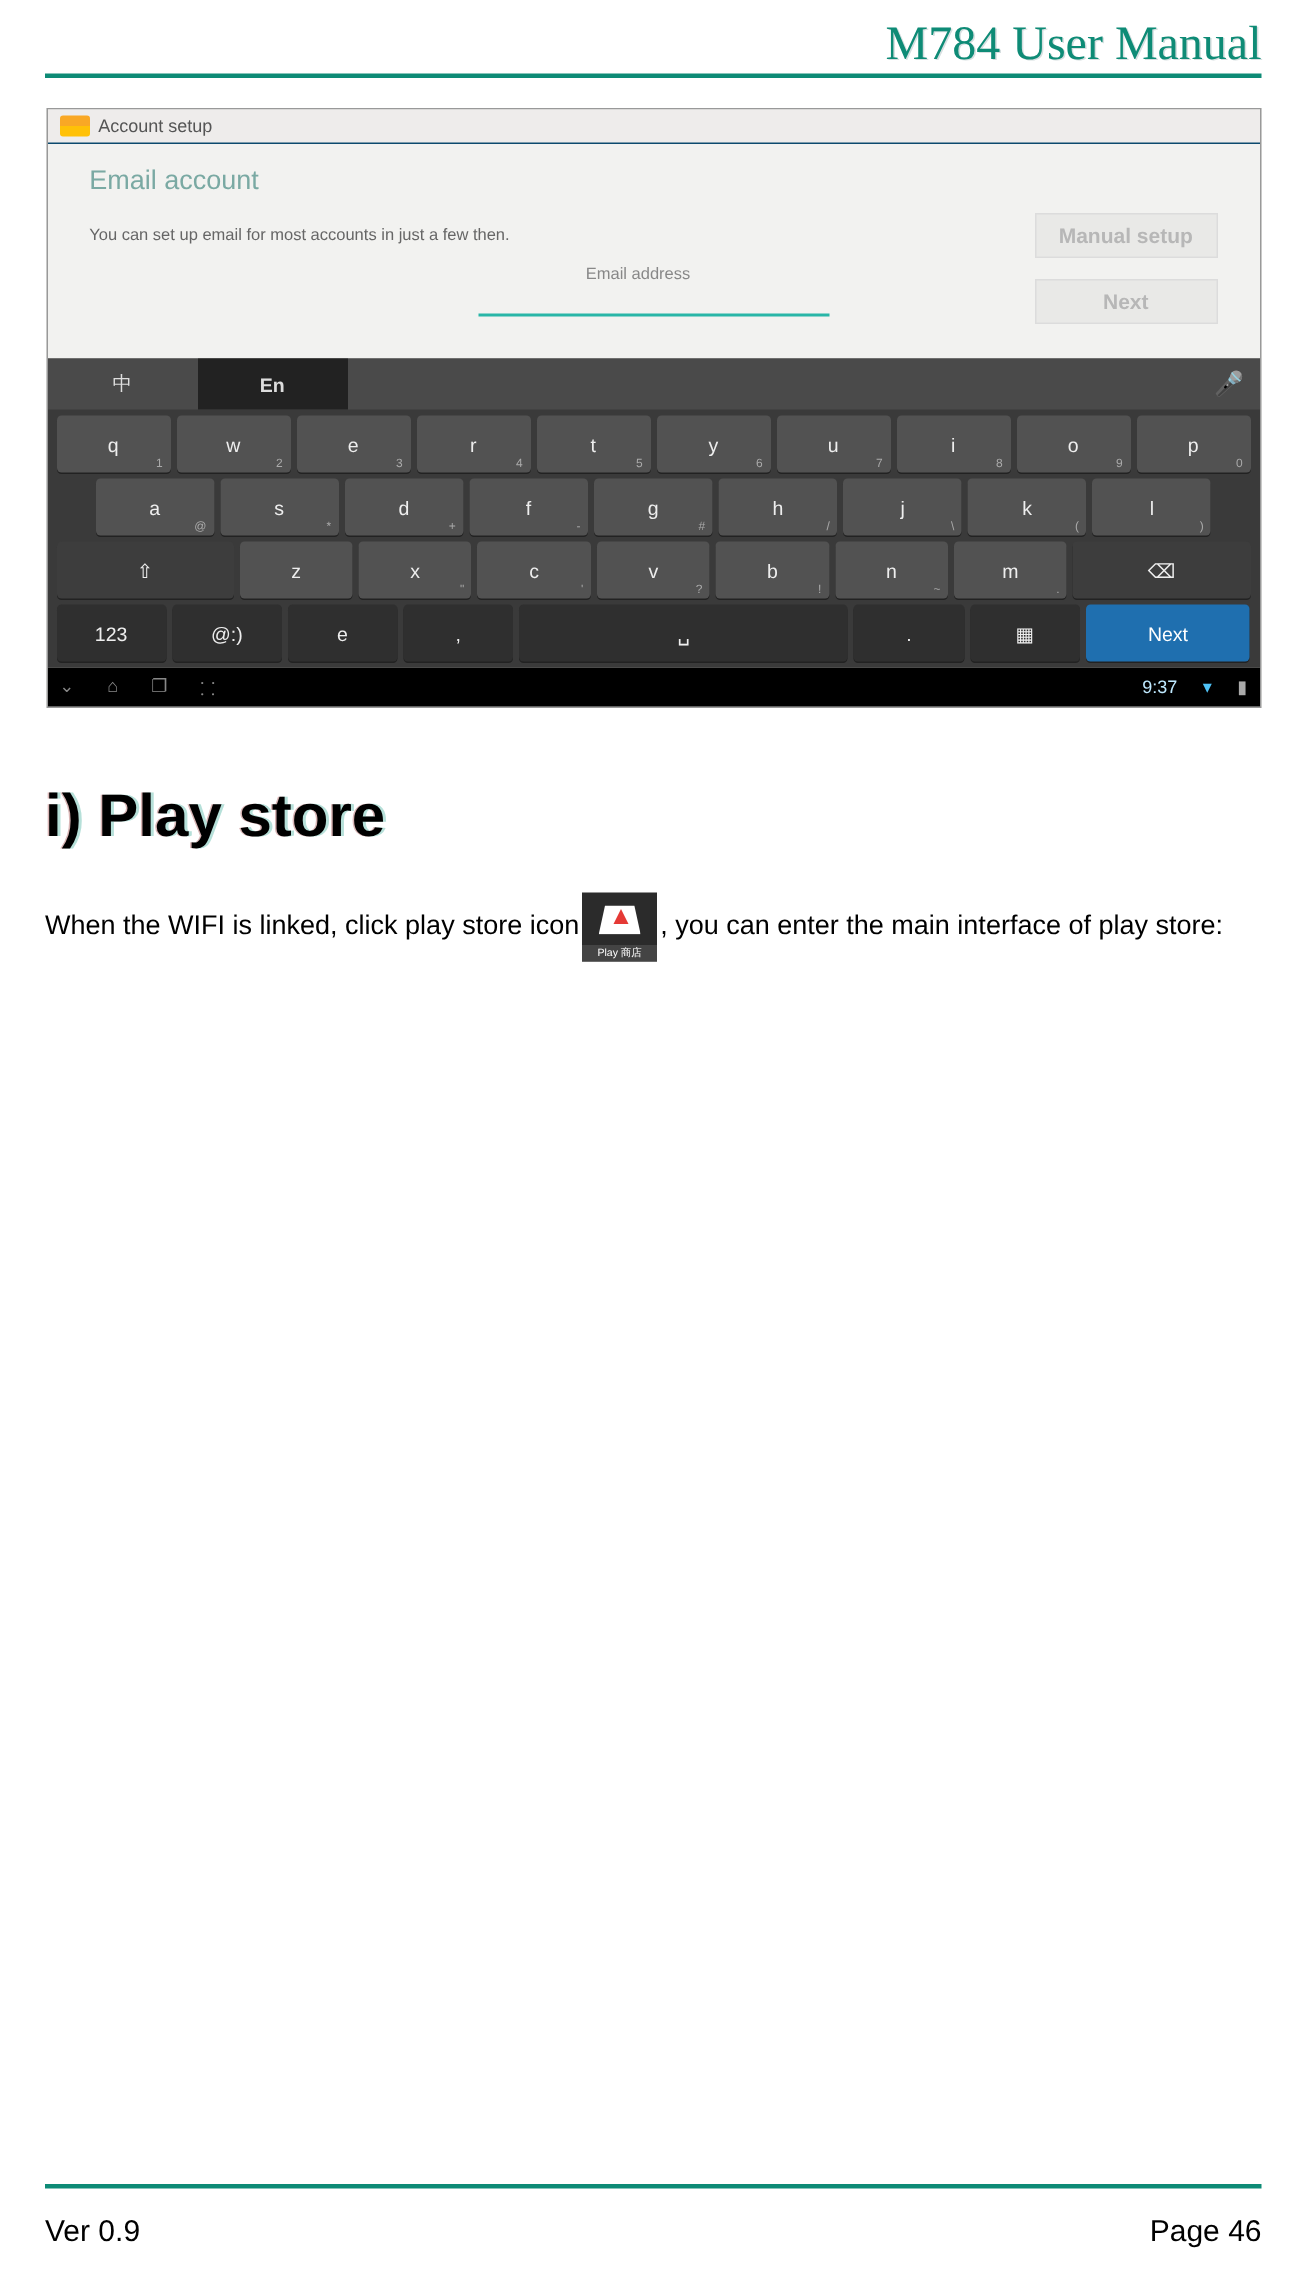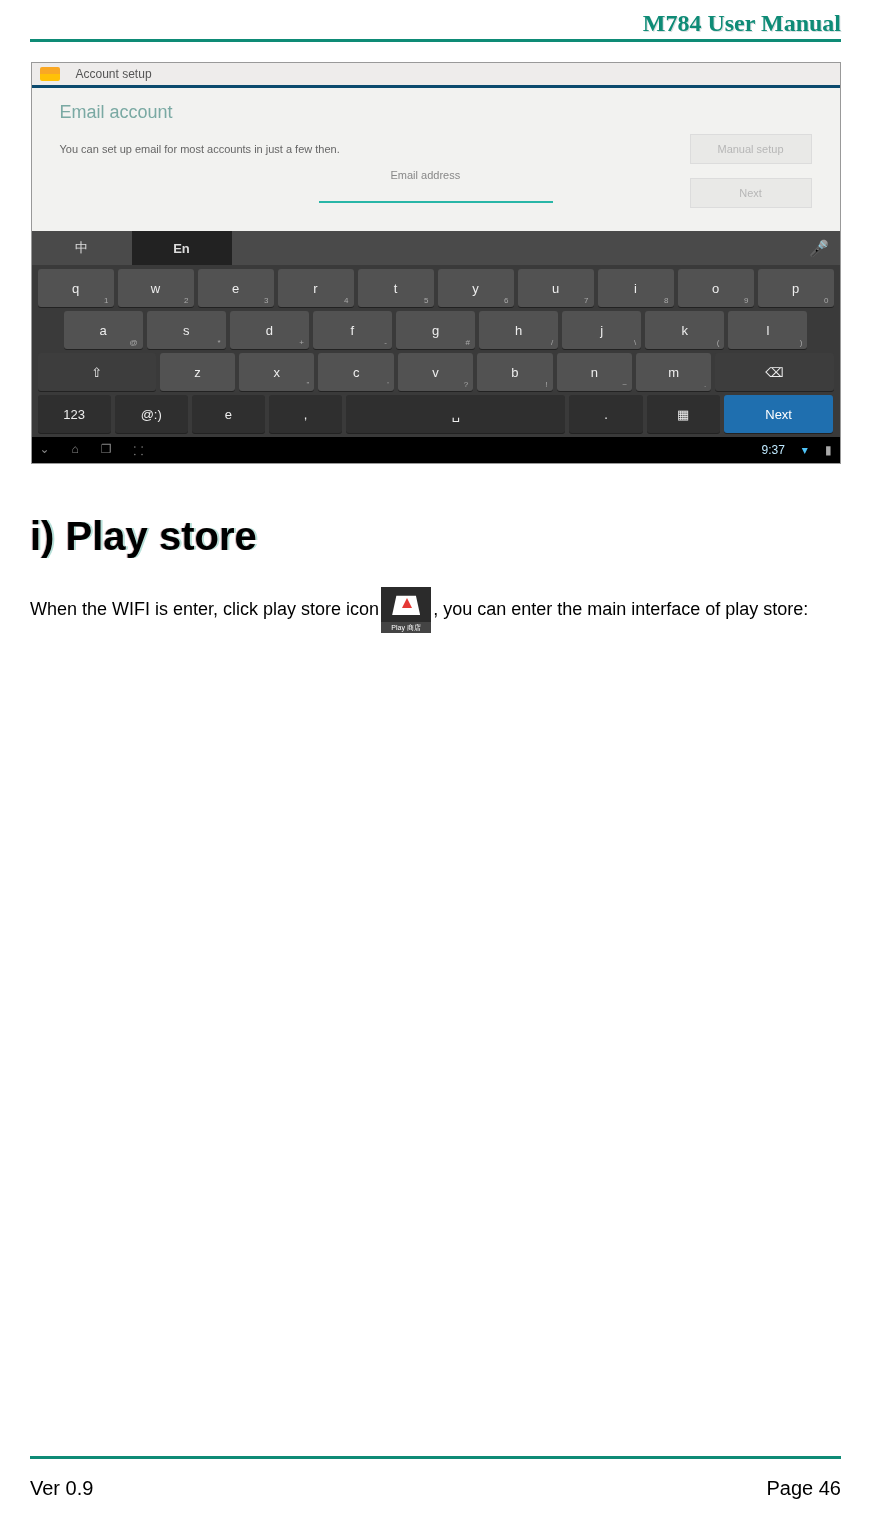--- a/index.html
+++ b/index.html
@@ -13,49 +13,49 @@
   .page {
     width: 871px;
     min-height: 1520px;
     padding: 10px 30px 20px 30px;
     box-sizing: border-box;
     position: relative;
   }
   .header-row {
     display: flex;
     justify-content: flex-end;
-    font-weight: bold;
+    font-weight: normal;
     color: #0e8b76;
     font-family: "Times New Roman", serif;
-    font-size: 24px;
+    font-size: 32px;
     text-shadow: 1px 1px 0 #d7dfe0;
   }
   .hr-teal {
     border: none;
     border-top: 3px solid #0e8b76;
     margin: 2px 0 20px 0;
   }
   .hr-teal.footer-rule { margin-top: 40px; margin-bottom: 6px; position:absolute; left:30px; right:30px; bottom:55px;}
   
   .screenshot {
     width: 810px;
     margin: 0 auto;
     background: #f2f2f0;
     border: 1px solid #999;
     box-sizing: border-box;
   }
   .acct-bar {
     background: #eeeceb;
-    border-bottom: 3px solid #0c4a6e;
+    border-bottom: 1px solid #0c4a6e;
     padding: 4px 8px;
     font-size: 12px;
     color: #555;
     display: flex;
     align-items: center;
-    gap: 16px;
+    gap: 6px;
   }
   .acct-bar .flag {
     width: 20px; height: 14px;
     background: linear-gradient(#f9a825 50%, #ffc107 50%);
     border-radius: 2px;
   }
   .setup-area {
     padding: 14px 28px 18px 28px;
     color: #666;
     position: relative;
@@ -65,21 +65,21 @@
   .field-row { display: flex; align-items: center; margin-bottom: 10px; flex-direction: column; }
   .field-label { width: 90px; font-size: 11px; color: #888; }
   .field-input {
     width: 230px; height: 18px; border: none; border-bottom: 1px solid #bbb;
     background: transparent; font-size: 12px;
   }
   .field-input.cyan { border-bottom: 2px solid #29b6a7; }
   .side-btns { position: absolute; right: 28px; top: 46px; display:flex; flex-direction:column; gap:14px;}
   .side-btn {
     width: 120px; height: 28px; background: #e9e9e7; border:1px solid #dcdcdc;
-    color:#b7b7b7; font-size:11px; display:flex; align-items:center; justify-content:center;
+    color:#b7b7b7; font-size:14px; display:flex; align-items:center; justify-content:center;font-weight:bold;
   }
   
   .kb { background:#3a3a3a; }
   .kb-tabs { display:flex; align-items:stretch; background:#4a4a4a; height:34px;}
   .kb-tab { width:100px; display:flex; align-items:center; justify-content:center; color:#ddd; font-size:13px;}
   .kb-tab.active { background:#222; font-weight:bold;}
   .kb-mic { margin-left:auto; width:40px; color:#ddd; display:flex; align-items:center; justify-content:center;}
   .kb-rows { padding:2px;}
   .kb-row { display:flex; gap:4px; padding:2px 4px;}
   .key {
@@ -224,21 +224,21 @@
         <span style="color:#4fc3f7">▾</span>
         <span style="color:#aaa">▮</span>
       </div>
     </div>
   </div>
 
   <h2 class="heading">i)  Play store</h2>
 
 
   <p class="body-text justify">
-    <span>When the WIFI is enter, click play store icon</span><span class="inline-icon"><span class="cap">Play 商店</span></span><span>, you can enter the main interface of play store:</span>
+    <span>When the WIFI is linked, click play store icon</span><span class="inline-icon"><span class="cap">Play 商店</span></span><span>, you can enter the main interface of play store:</span>
   </p>
 
   <hr class="hr-teal footer-rule">
   <div class="footer-row">
     <span>Ver 0.9</span>
     <span>Page 46</span>
   </div>
 </div>
 
 </body></html>

